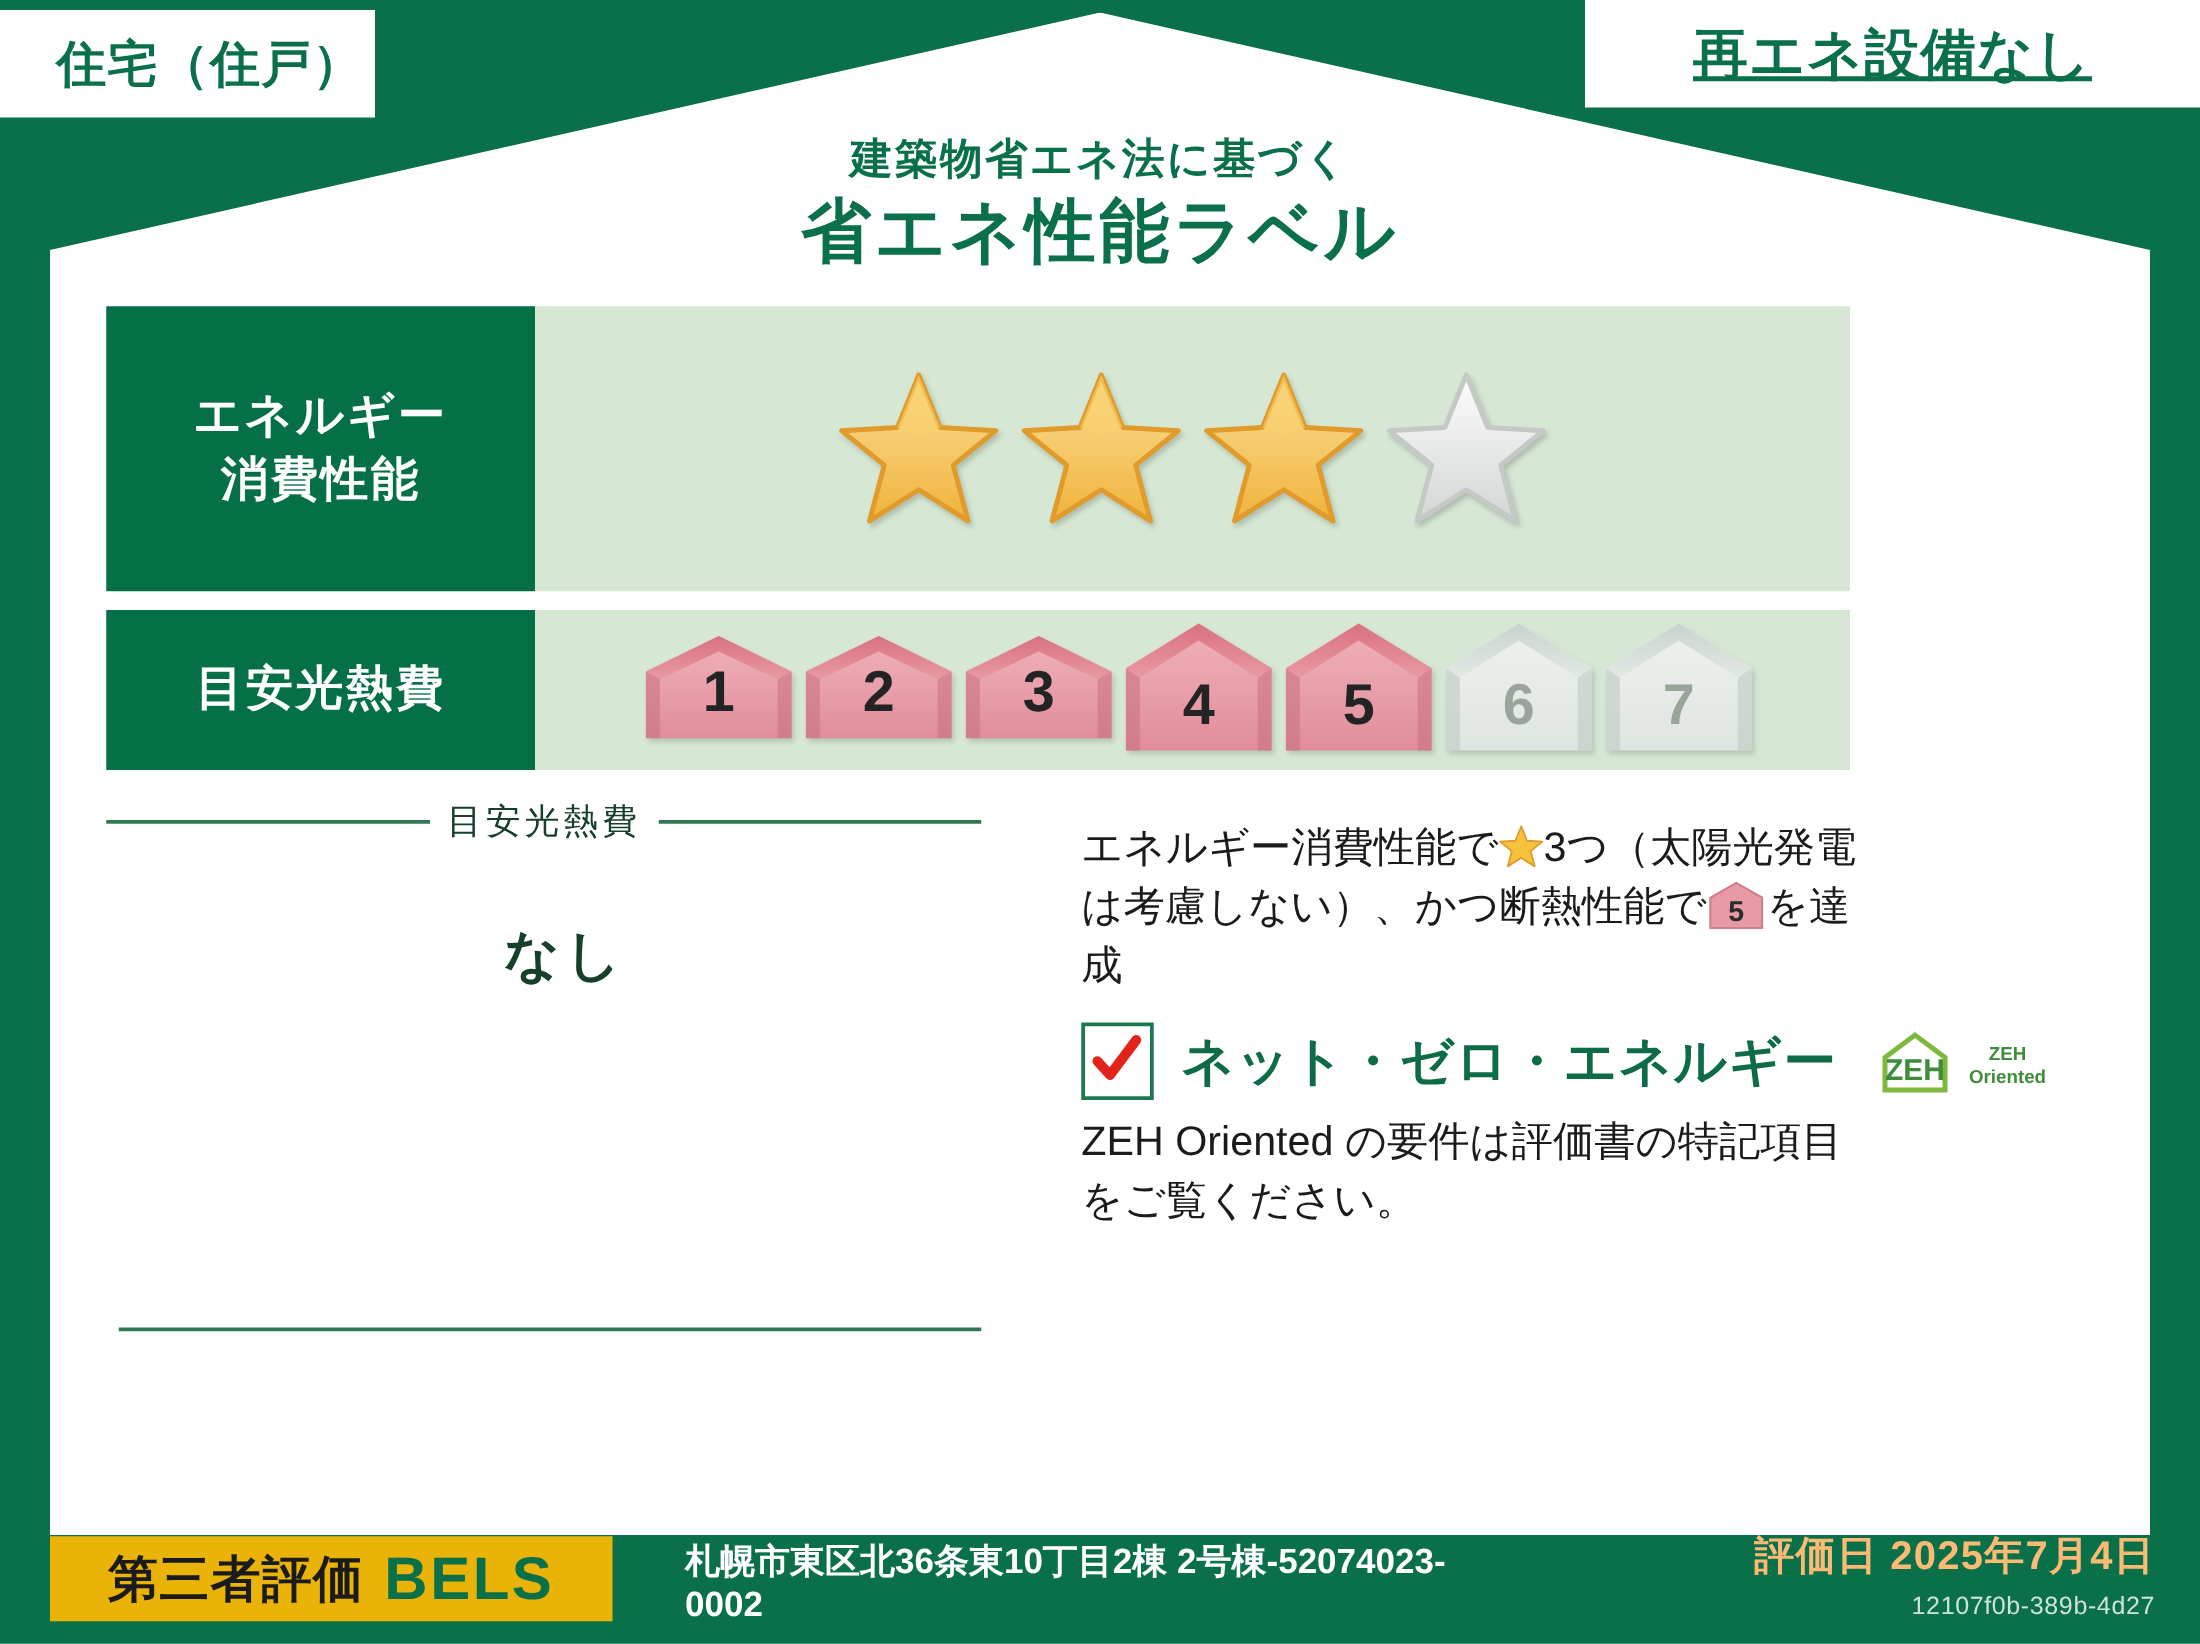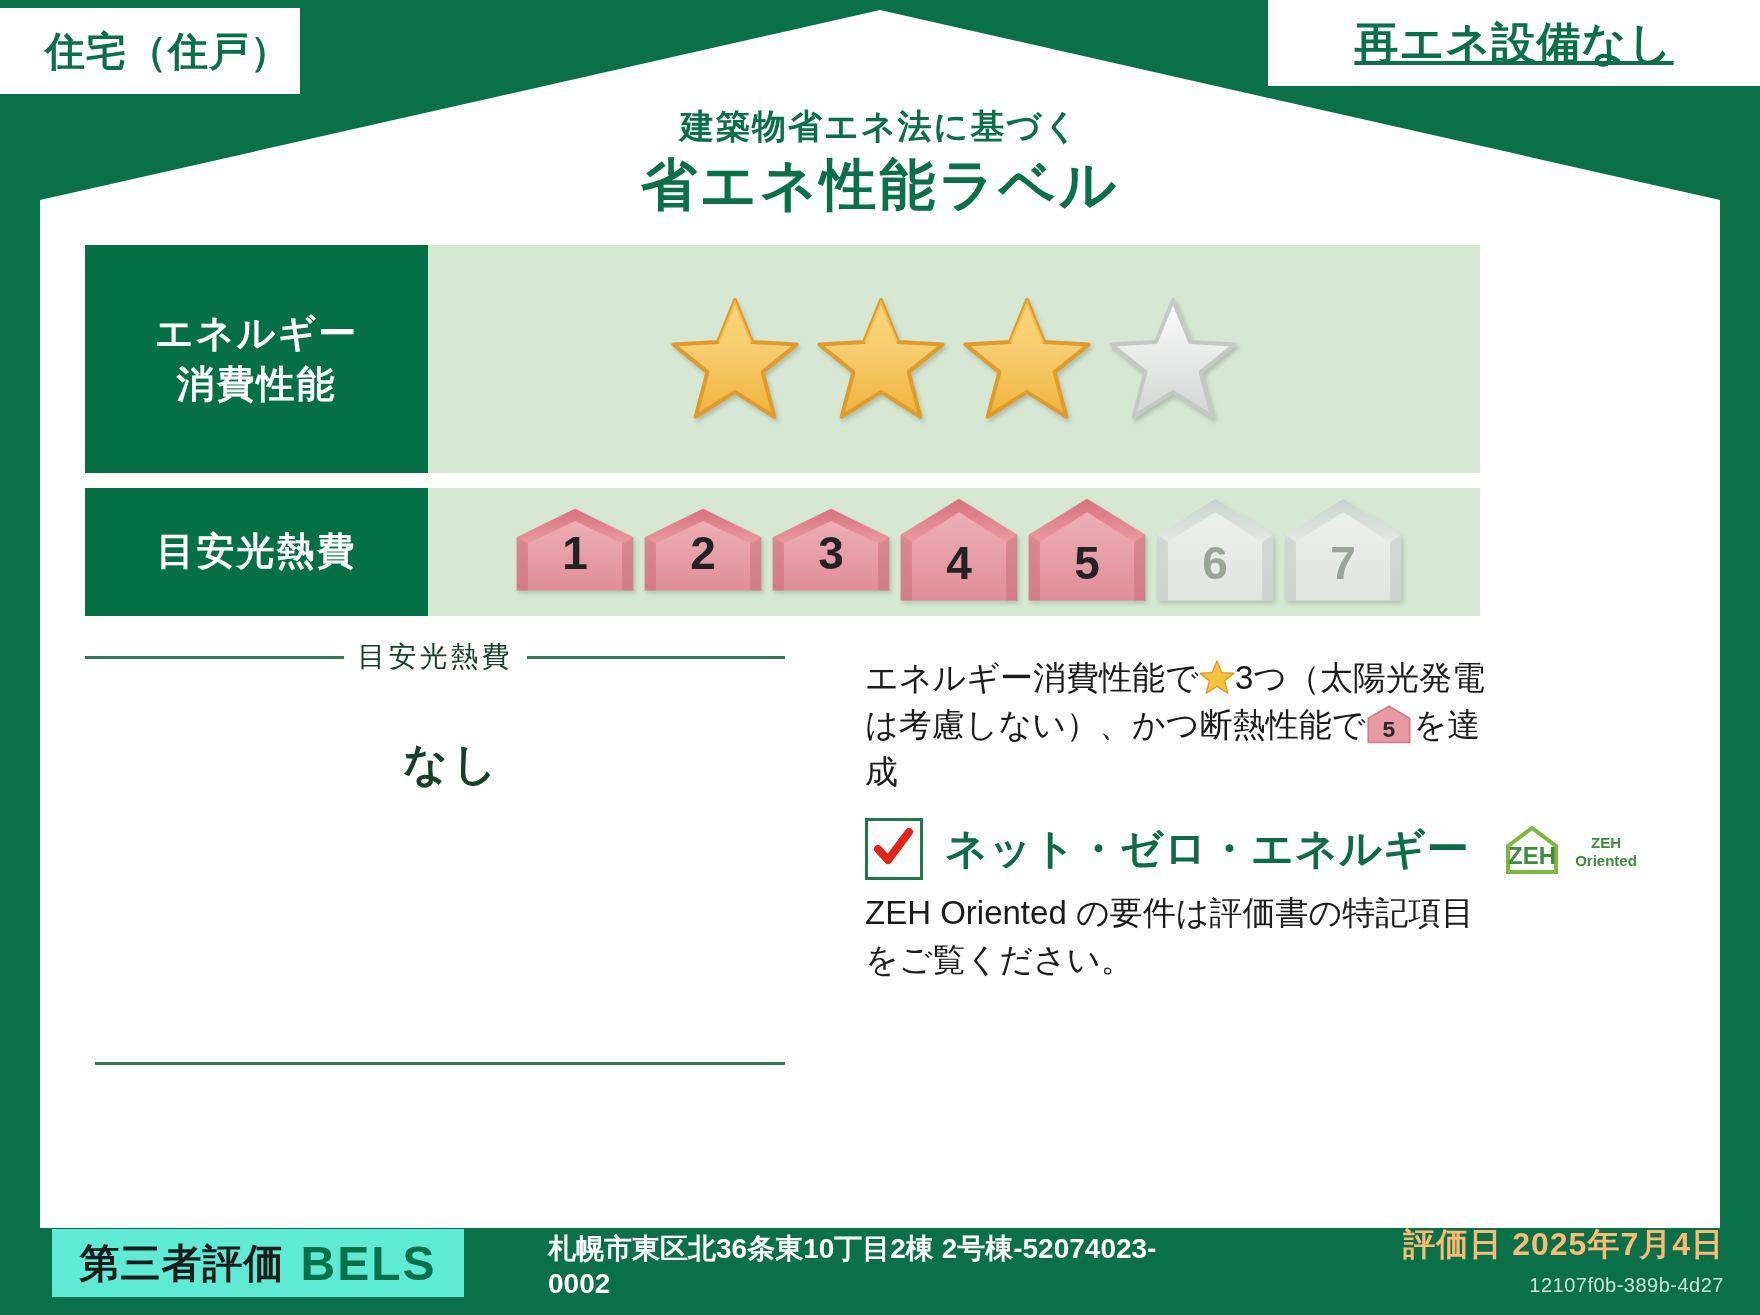--- a/index.html
+++ b/index.html
@@ -157,22 +157,22 @@
     flex:0 0 auto;margin-left:10px;
     width:150px;height:58px;position:relative;
   }
   .zeh-logo svg{width:100%;height:100%;display:block;}
   
   .footer{
     position:absolute;left:0;right:0;bottom:0;height:92px;
     color:#ffffff;
   }
   .bels-box{
-    position:absolute;left:52px;bottom:18px;
-    width:412px;height:68px;background:#5eead4;
+    position:absolute;left:40px;bottom:18px;
+    width:450px;height:68px;background:#eab308;
     display:flex;align-items:center;justify-content:center;gap:16px;
   }
   .bels-box .b1{font-size:40px;font-weight:bold;color:#1b1b1b;letter-spacing:1px;}
   .bels-box .b2{font-size:48px;font-weight:bold;color:#0a7049;letter-spacing:2px;}
   .addr{
     position:absolute;left:548px;bottom:14px;width:640px;
     color:#ffffff;font-size:28px;font-weight:bold;line-height:1.25;
   }
   .eval-date{
     position:absolute;right:36px;bottom:48px;

